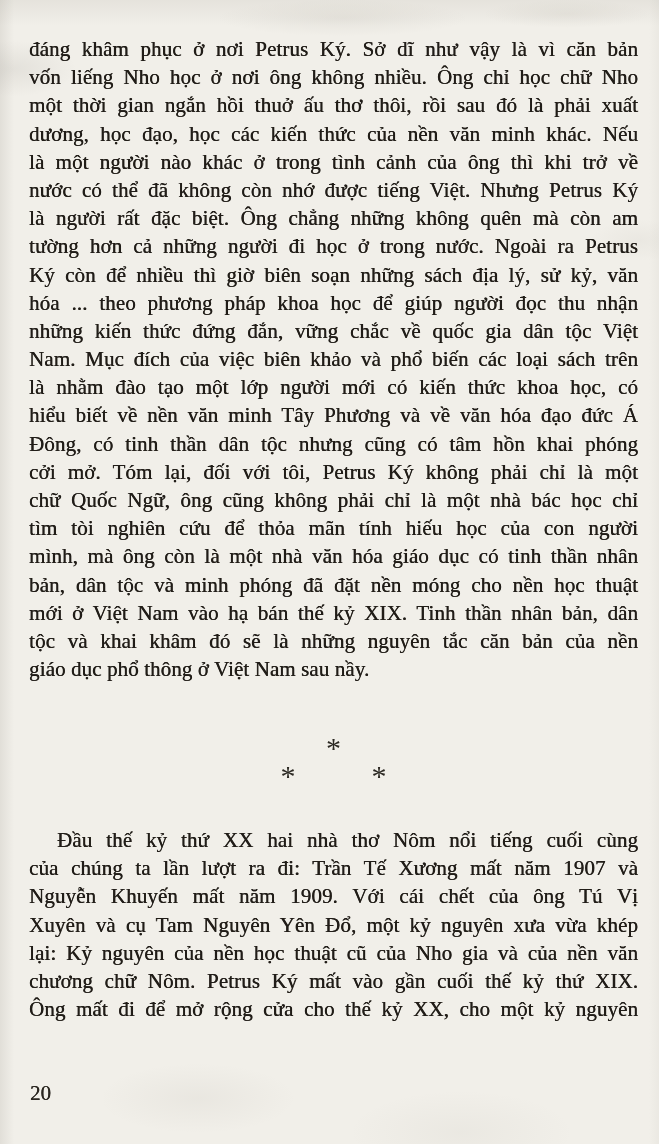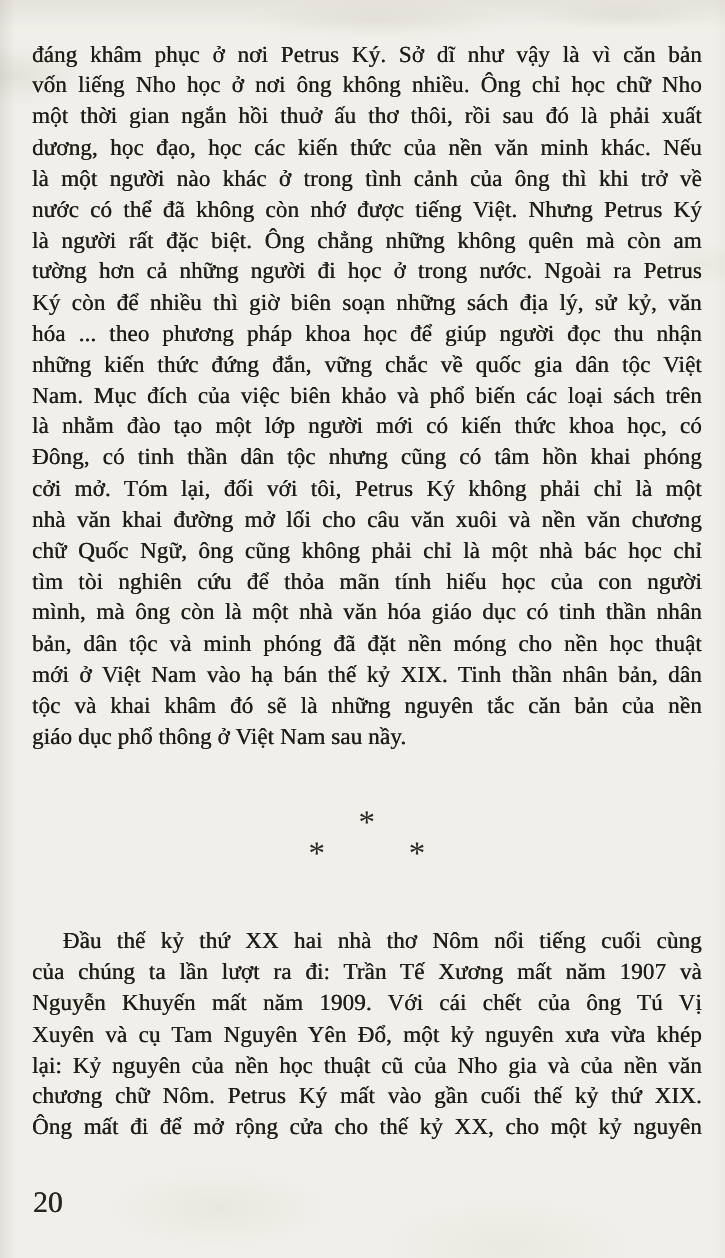--- a/index.html
+++ b/index.html
@@ -47,21 +47,20 @@
     letter-spacing: 0.1px;
     white-space: nowrap; 
     text-shadow: 0.35px 0 0 currentColor;
   }
   .line.short-last {
     text-align-last: left;
     white-space: nowrap;
   }
   .line.indent-first {
     text-indent: 28px;
-    margin-top: 15px;
   }
   .separator-star-top {
     position: absolute;
     left: 29px;
     width: 609px;
     top: 737px;
     text-align: center;
     font-size: 30px;
     line-height: 22px;
     color: #2c2923;
@@ -75,21 +74,21 @@
     justify-content: center;
     gap: 76px;
     font-size: 30px;
     line-height: 22px;
     color: #2c2923;
   }
   .page-number {
     position: absolute;
     left: 30px;
     top: 1080px;
-    font-size: 27px;
+    font-size: 21px;
     line-height: 26px;
     text-shadow: 0.3px 0 0 currentColor;
     color: #2a2620;
   }
 </style>
 </head>
 <body>
 
 <div class="scan-texture"></div>
 
@@ -100,23 +99,23 @@
   <div class="line">dương, học đạo, học các kiến thức của nền văn minh khác. Nếu</div>
   <div class="line">là một người nào khác ở trong tình cảnh của ông thì khi trở về</div>
   <div class="line">nước có thể đã không còn nhớ được tiếng Việt. Nhưng Petrus Ký</div>
   <div class="line">là người rất đặc biệt. Ông chẳng những không quên mà còn am</div>
   <div class="line">tường hơn cả những người đi học ở trong nước. Ngoài ra Petrus</div>
   <div class="line">Ký còn để nhiều thì giờ biên soạn những sách địa lý, sử kỷ, văn</div>
   <div class="line">hóa ... theo phương pháp khoa học để giúp người đọc thu nhận</div>
   <div class="line">những kiến thức đứng đắn, vững chắc về quốc gia dân tộc Việt</div>
   <div class="line">Nam. Mục đích của việc biên khảo và phổ biến các loại sách trên</div>
   <div class="line">là nhằm đào tạo một lớp người mới có kiến thức khoa học, có</div>
+  <div class="line">hiểu biết về nền văn minh Tây Phương và về văn hóa đạo đức Á</div>
   <div class="line">Đông, có tinh thần dân tộc nhưng cũng có tâm hồn khai phóng</div>
   <div class="line">cởi mở. Tóm lại, đối với tôi, Petrus Ký không phải chỉ là một</div>
-  <div class="line">nhà văn khai đường mở lối cho câu văn xuôi và nền văn chương</div>
   <div class="line">chữ Quốc Ngữ, ông cũng không phải chỉ là một nhà bác học chỉ</div>
   <div class="line">tìm tòi nghiên cứu để thỏa mãn tính hiếu học của con người</div>
   <div class="line">mình, mà ông còn là một nhà văn hóa giáo dục có tinh thần nhân</div>
   <div class="line">bản, dân tộc và minh phóng đã đặt nền móng cho nền học thuật</div>
   <div class="line">mới ở Việt Nam vào hạ bán thế kỷ XIX. Tinh thần nhân bản, dân</div>
   <div class="line">tộc và khai khâm đó sẽ là những nguyên tắc căn bản của nền</div>
   <div class="line short-last">giáo dục phổ thông ở Việt Nam sau nầy.</div>
 </div>
 
 <div class="separator-star-top">

